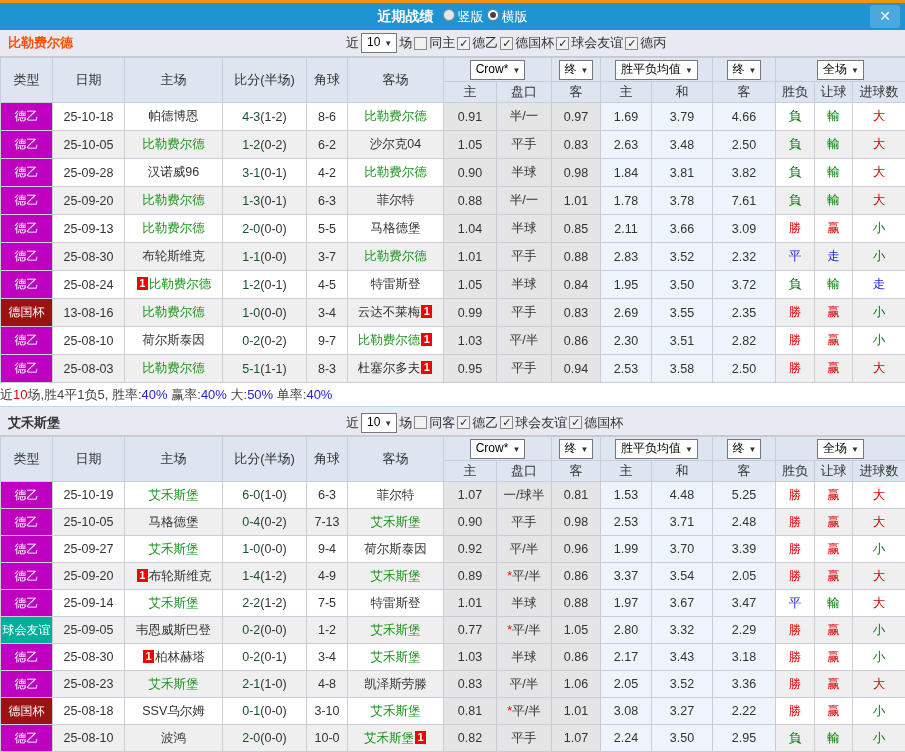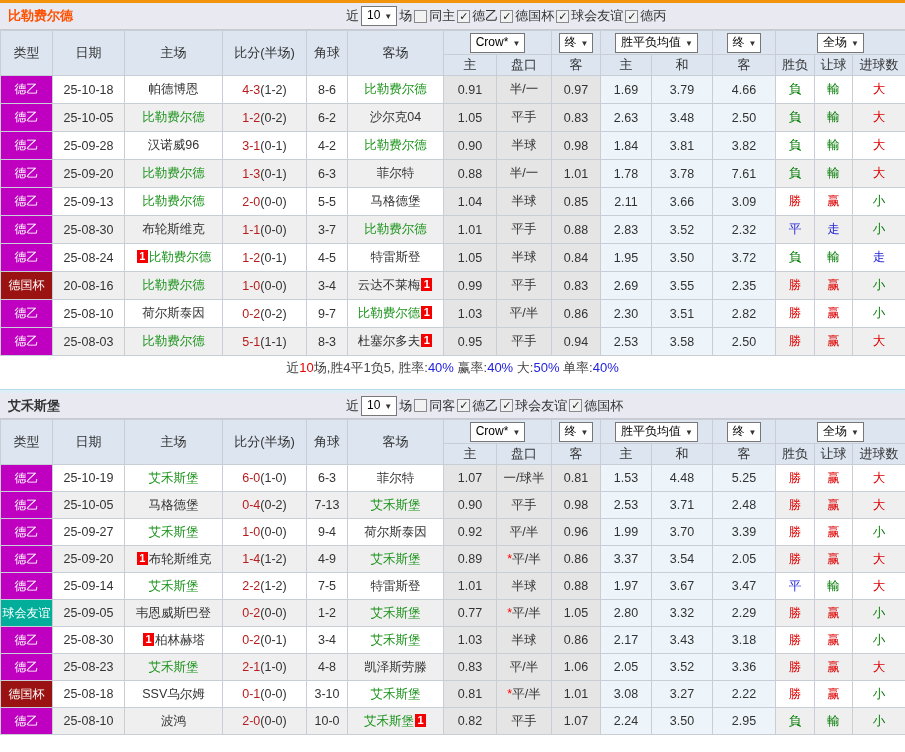--- a/index.html
+++ b/index.html
@@ -32,36 +32,43 @@
   tr.hA th{height:23px;}
   tr.hB th{height:20px;}
   tbody td{font-size:12.5px;color:#333;}
   .sec0 tbody td{height:27px;}
   .sec1 tbody td{height:26px;}
   td.cream{background:#e5e5e5;}
   td.blue{background:#edf5fb;}
   tr.even td.plain{background:#efefef;}
   td.type{font-size:12px;color:#fff;}
   .t-green{color:#1d941d;}
-  .score{color:#b91c1c;}
+  .score{color:#14532d;}
   .half{color:#333;}
   .badge{display:inline-block;background:#f40000;color:#fff;width:11px;height:13px;line-height:13px;
          font-size:11px;font-weight:bold;vertical-align:1px;margin:0 1px;}
   .star{color:#f00;}
   .res-r{color:#dd0000;}
   .res-g{color:#007a00;}
   .res-b{color:#2323d6;}
-  .summary{height:33px;line-height:23px;text-align:center;font-size:13px;background:#fff;}
+  .summary{height:23px;line-height:23px;text-align:left;font-size:13px;background:#fff;}
   .gap{height:4px;background:#ddeef8;border-top:1px solid #b9dcef;box-sizing:border-box;}
 </style>
 </head>
 <body>
 
 <div class="window">
   <div class="topline"></div>
+  <div class="titlebar">
+    <div class="title-group">
+      <span class="title">近期战绩</span>
+      <span id="radios"><span class="radio"></span><span class="radio-label">竖版</span><span class="radio sel"></span><span class="radio-label">横版</span></span>
+    </div>
+    <span class="close">✕</span>
+  </div>
   <div id="sections">
       <div class="section sec0">
         <div class="filter">
           <span class="team" style="color: rgb(255, 80, 0);">比勒费尔德</span>
           <span class="controls">
             <span>近</span>
             <span class="sel">10<span class="arr">▼</span></span>
             <span>场</span>
             <span class="cb"></span>
             <span>同主</span>
@@ -234,21 +241,21 @@
               <td class="cream">0.84</td>
               <td class="blue">1.95</td>
               <td class="blue">3.50</td>
               <td class="blue">3.72</td>
               <td class="plain res-g">負</td>
               <td class="plain res-g">輸</td>
               <td class="plain res-b">走</td>
             </tr>
             <tr class="even">
               <td class="type" style="background: rgb(155, 18, 18);">德国杯</td>
-              <td class="plain">20-08-16</td>
+              <td class="plain">13-08-16</td>
               <td class="plain"><span class="t-green">比勒费尔德</span></td>
               <td class="plain"><span class="score">1-0</span><span class="half">(0-0)</span></td>
               <td class="plain">3-4</td>
               <td class="plain"><span>云达不莱梅</span><span class="badge">1</span></td>
               <td class="cream">0.99</td>
               <td class="cream">平手</td>
               <td class="cream">0.83</td>
               <td class="blue">2.69</td>
               <td class="blue">3.55</td>
               <td class="blue">2.35</td>

